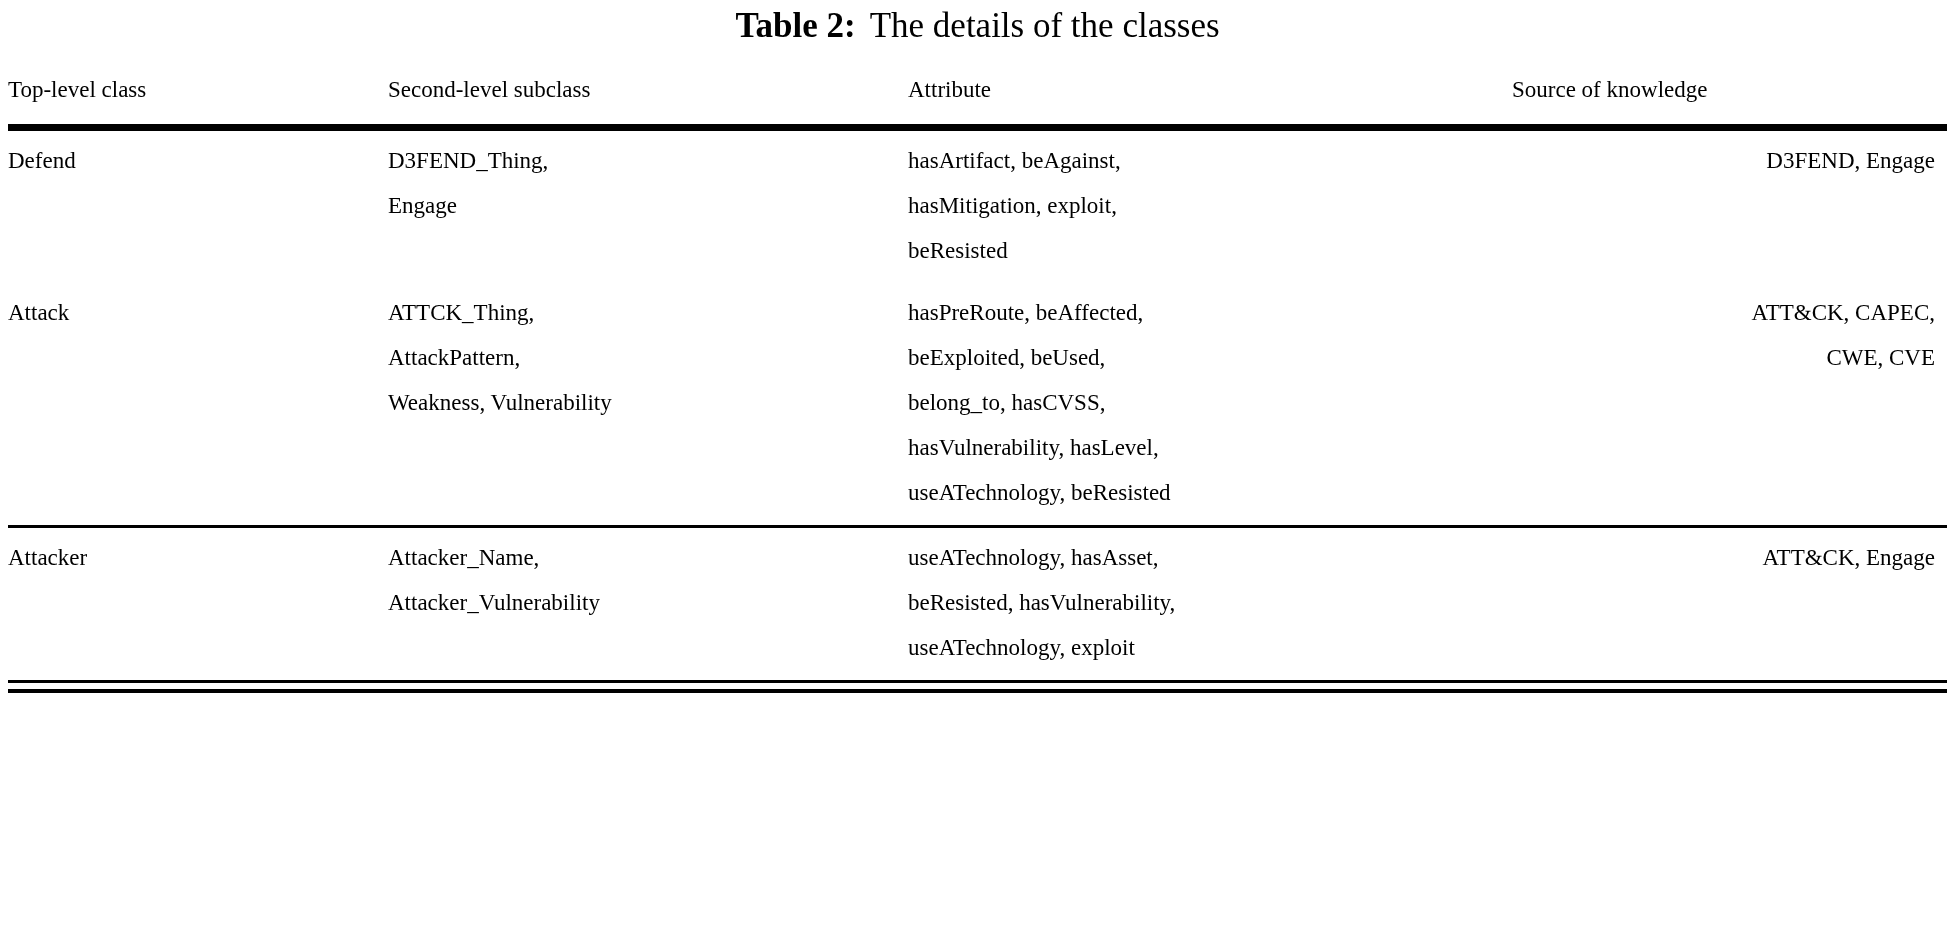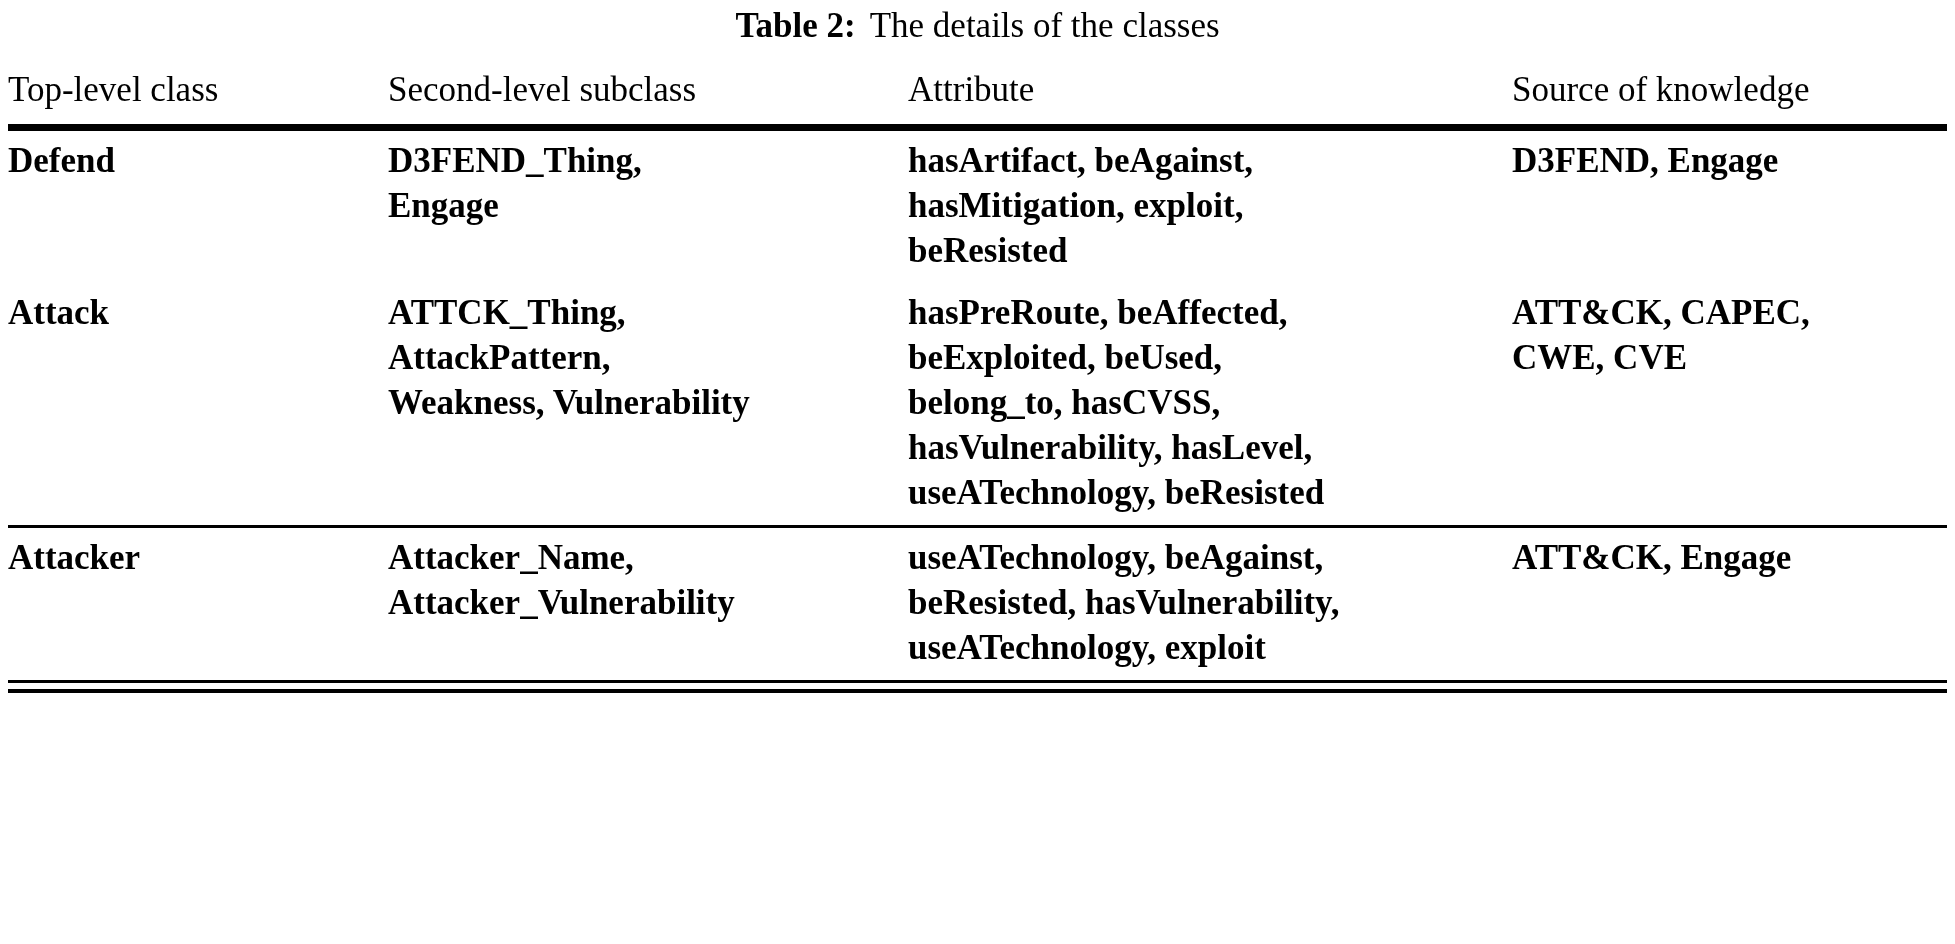--- a/index.html
+++ b/index.html
@@ -37,21 +37,21 @@
   }
   .caption-gap {
     display: inline-block;
     width: 14px;
   }
 
   table.details {
     width: 100%;
     border-collapse: collapse;
     table-layout: fixed;
-    font-size: 35px;
+    font-size: 23px;
     line-height: 45px;
   }
   table.details col.c1 { width: 380px; }
   table.details col.c2 { width: 520px; }
   table.details col.c3 { width: 600px; }
   table.details col.c4 { width: auto; }
 
   .rule-top td {
     padding: 0;
     height: 0;
@@ -83,25 +83,25 @@
     padding-left: 4px;
   }
 
   tbody td {
     vertical-align: top;
     text-align: left;
     padding: 7px 12px 10px 0;
   }
   tbody td.col-source {
     padding-left: 4px;
+    text-align: right;
   }
   .cell-line {
     display: block;
     white-space: nowrap;
-    font-weight: bold;
   }
   .spacer-row td {
     padding: 0;
     height: 6px;
   }
 </style>
 </head>
 <body>
 
 <div class="page">
@@ -184,21 +184,21 @@
 
       <tr>
         <td class="col-toplevel">
           <span class="cell-line">Attacker</span>
         </td>
         <td class="col-secondlevel">
           <span class="cell-line">Attacker_Name,</span>
           <span class="cell-line">Attacker_Vulnerability</span>
         </td>
         <td class="col-attribute">
-          <span class="cell-line">useATechnology, beAgainst,</span>
+          <span class="cell-line">useATechnology, hasAsset,</span>
           <span class="cell-line">beResisted, hasVulnerability,</span>
           <span class="cell-line">useATechnology, exploit</span>
         </td>
         <td class="col-source">
           <span class="cell-line">ATT&amp;CK, Engage</span>
         </td>
       </tr>
 
       <tr class="rule-mid">
         <td colspan="4"></td>

